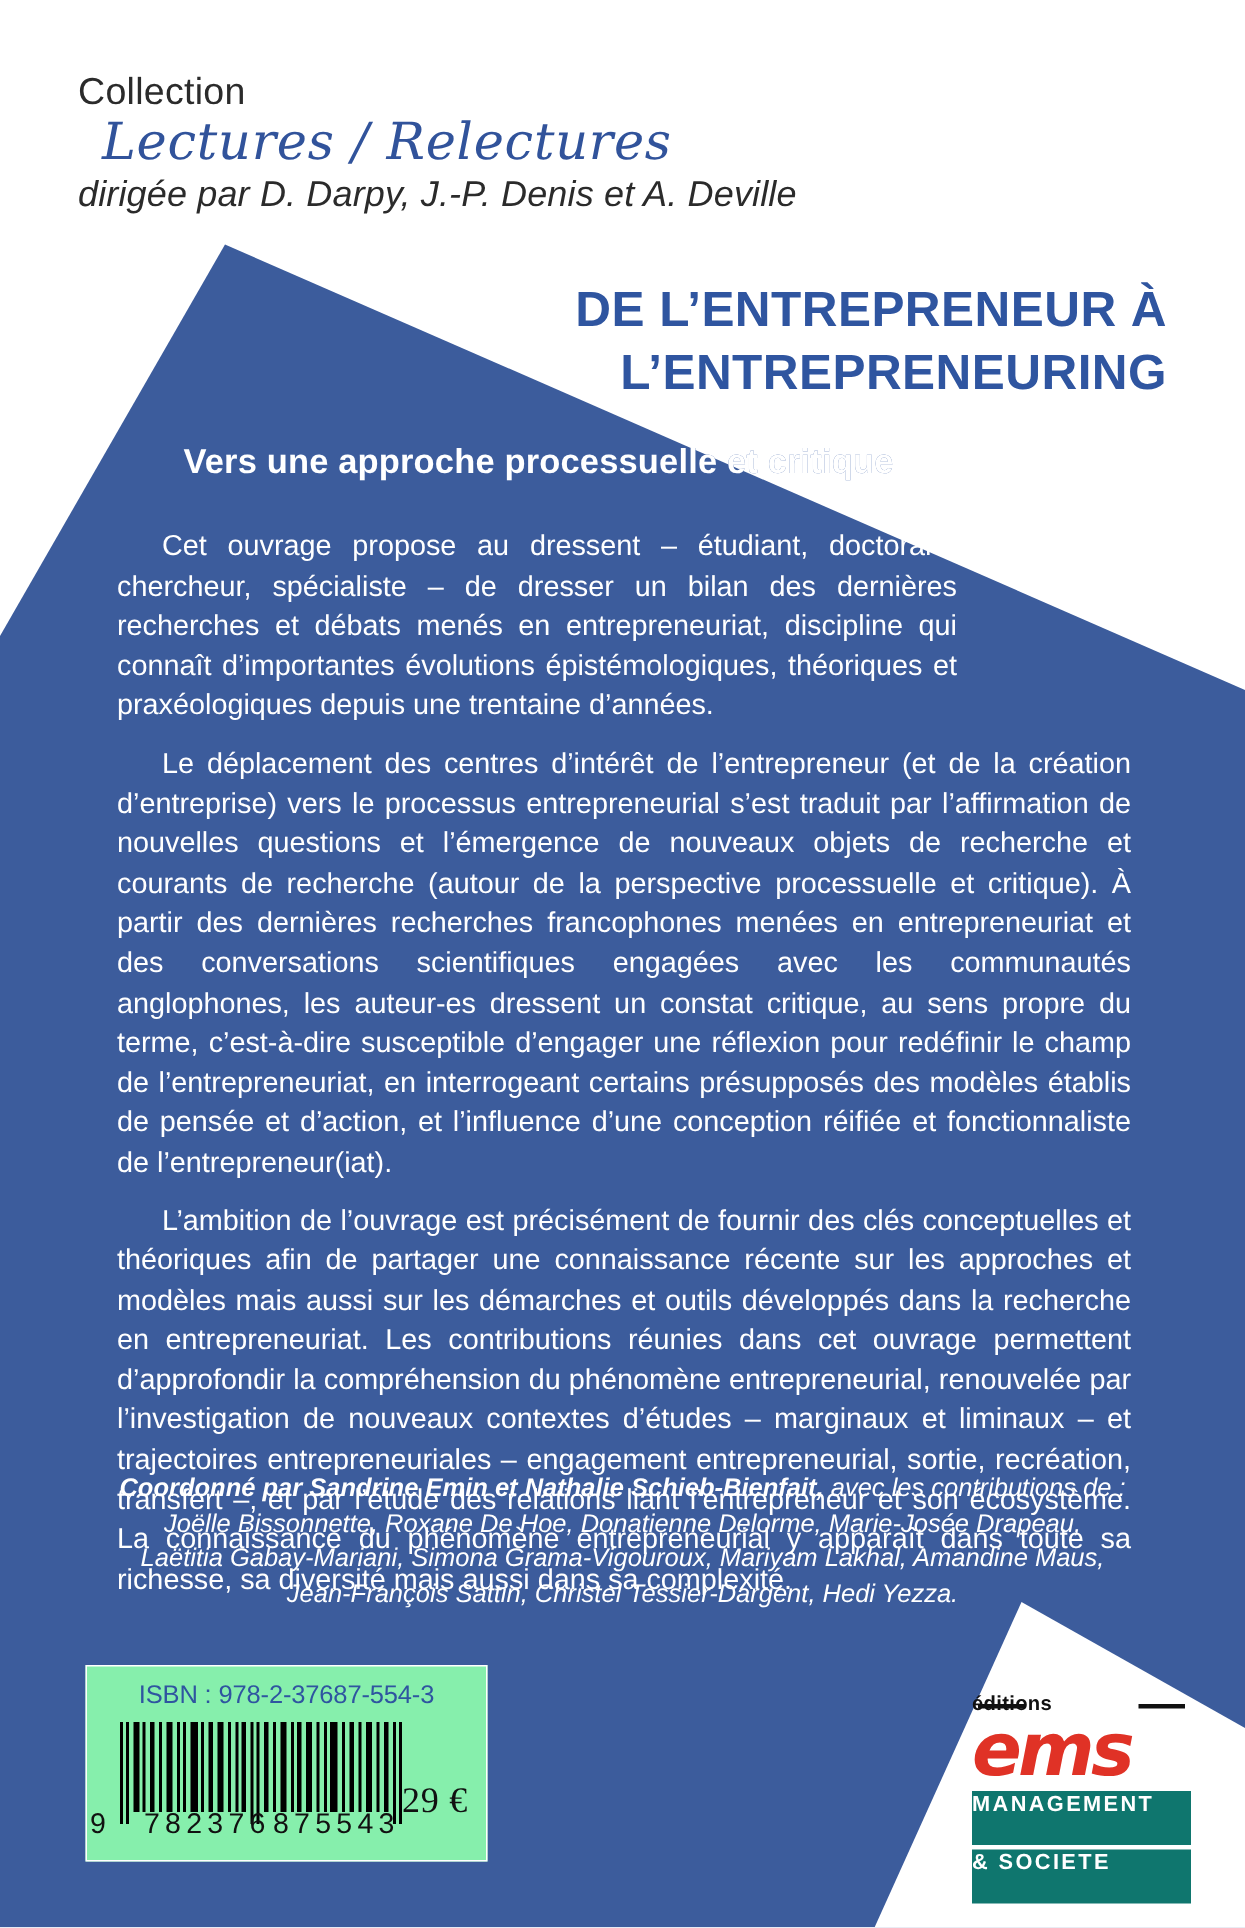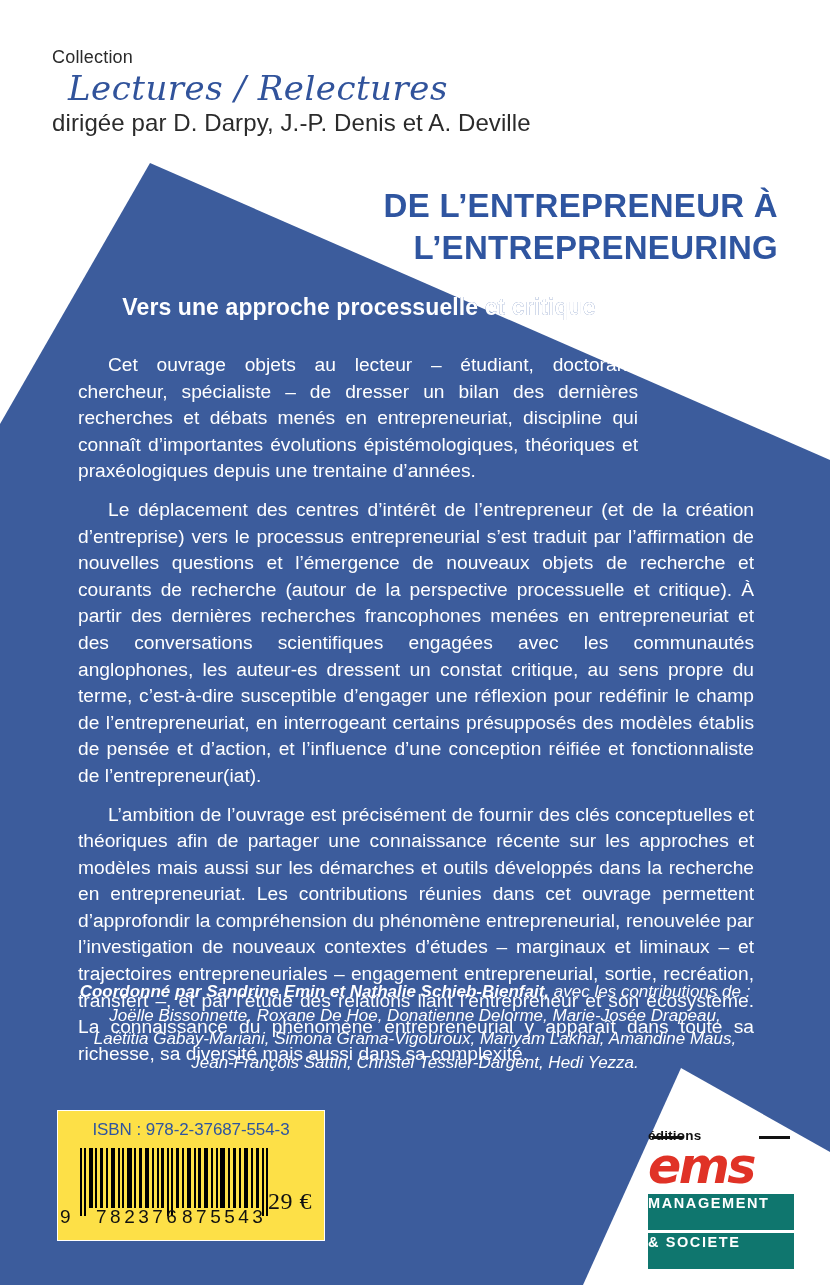--- a/index.html
+++ b/index.html
@@ -27,21 +27,21 @@
   }
 
   
   .collection-block {
     position: absolute;
     left: 52px;
     top: 48px;
     width: 560px;
   }
   .collection-word {
-    font-size: 18px;
+    font-size: 25px;
     color: #2b2b2b;
     letter-spacing: .2px;
     line-height: 1.05;
     font-weight: 400;
   }
   .collection-name {
     font-family: "DejaVu Serif", serif;
     font-style: italic;
     font-size: 34px;
     color: #31539b;
@@ -49,20 +49,21 @@
     margin-top: 2px;
     line-height: 1.15;
     letter-spacing: .5px;
   }
   .collection-dir {
     font-size: 24px;
     color: #2b2b2b;
     margin-top: 1px;
     line-height: 1.15;
     letter-spacing: .1px;
+    font-style: italic;
   }
 
   
   .title-block {
     position: absolute;
     right: 52px;
     top: 185px;
     width: 600px;
     text-align: right;
   }
@@ -146,21 +147,21 @@
     font-weight: bold;
   }
 
   
   .isbn-panel {
     position: absolute;
     left: 57px;
     top: 1110px;
     width: 268px;
     height: 131px;
-    background: #fde047;
+    background: #86efac;
     box-sizing: border-box;
     border: 1px solid #ffffff;
   }
   .isbn-text {
     text-align: center;
     color: #2f55a0;
     font-size: 17px;
     padding-top: 9px;
     letter-spacing: -.1px;
   }
@@ -265,21 +266,21 @@
   <div class="subtitle-wrap">
     <div class="subtitle-layer sub-blue">
       <span class="subtitle-text">Vers une approche processuelle et critique</span>
     </div>
     <div class="subtitle-layer sub-white-clip">
       <span class="subtitle-text" style="color:#ffffff">Vers une approche processuelle et critique</span>
     </div>
   </div>
 
   <div class="body-copy">
-    <p class="p-narrow">Cet ouvrage objets au lecteur – étudiant, doctorant, chercheur, spécialiste – de dresser un bilan des dernières recherches et débats menés en entrepreneuriat, discipline qui connaît d’importantes évolutions épistémologiques, théoriques et praxéologiques depuis une trentaine d’années.</p>
+    <p class="p-narrow">Cet ouvrage propose au dressent – étudiant, doctorant, chercheur, spécialiste – de dresser un bilan des dernières recherches et débats menés en entrepreneuriat, discipline qui connaît d’importantes évolutions épistémologiques, théoriques et praxéologiques depuis une trentaine d’années.</p>
     <p>Le déplacement des centres d’intérêt de l’entrepreneur (et de la création d’entreprise) vers le processus entrepreneurial s’est traduit par l’affirmation de nouvelles questions et l’émergence de nouveaux objets de recherche et courants de recherche (autour de la perspective processuelle et critique). À partir des dernières recherches francophones menées en entrepreneuriat et des conversations scientifiques engagées avec les communautés anglophones, les auteur-es dressent un constat critique, au sens propre du terme, c’est-à-dire susceptible d’engager une réflexion pour redéfinir le champ de l’entrepreneuriat, en interrogeant certains présupposés des modèles établis de pensée et d’action, et l’influence d’une conception réifiée et fonctionnaliste de l’entrepreneur(iat).</p>
     <p>L’ambition de l’ouvrage est précisément de fournir des clés conceptuelles et théoriques afin de partager une connaissance récente sur les approches et modèles mais aussi sur les démarches et outils développés dans la recherche en entrepreneuriat. Les contributions réunies dans cet ouvrage permettent d’approfondir la compréhension du phénomène entrepreneurial, renouvelée par l’investigation de nouveaux contextes d’études – marginaux et liminaux – et trajectoires entrepreneuriales – engagement entrepreneurial, sortie, recréation, transfert –, et par l’étude des relations liant l’entrepreneur et son écosystème. La connaissance du phénomène entrepreneurial y apparaît dans toute sa richesse, sa diversité mais aussi dans sa complexité.</p>
   </div>
 
   <div class="contributors">
     <span class="coord-line">
       <span class="coord-lead">Coordonné par Sandrine Emin et Nathalie Schieb-Bienfait,</span><span> avec les contributions de :</span>
     </span>
     <span class="coord-line">Joëlle Bissonnette, Roxane De Hoe, Donatienne Delorme, Marie-Josée Drapeau,</span>
     <span class="coord-line">Laëtitia Gabay-Mariani, Simona Grama-Vigouroux, Mariyam Lakhal, Amandine Maus,</span>

